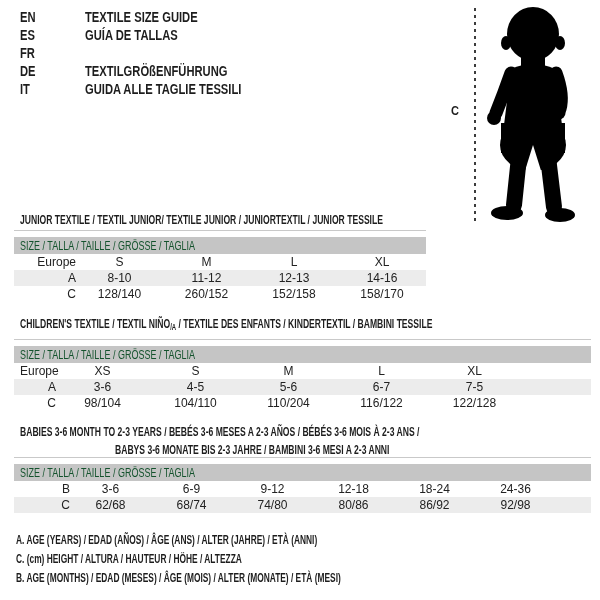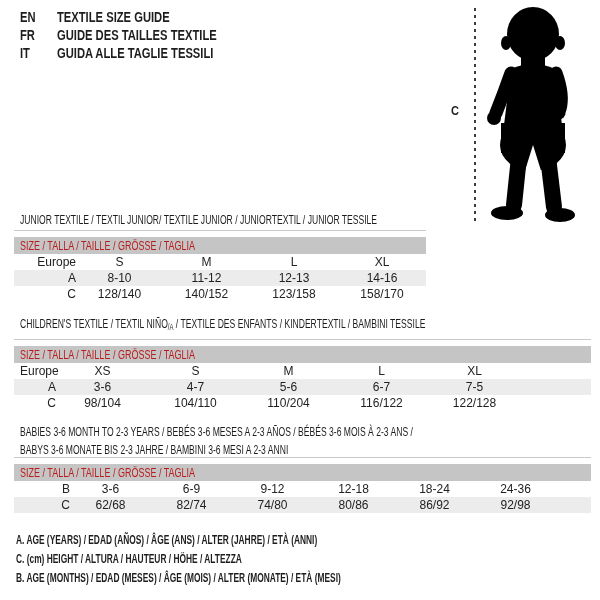--- a/index.html
+++ b/index.html
@@ -7,62 +7,69 @@
     width:600px;height:600px;position:relative;background:#ffffff;
     font-family:"Liberation Sans","DejaVu Sans",sans-serif;
     color:#1d1d1d;overflow:hidden;
   }
   .abs{position:absolute;}
   
   .cond{display:inline-block;transform-origin:left center;white-space:nowrap;}
 
   
   .lang-list{left:20px;top:8px;}
-  .lang-row{display:flex;height:18px;line-height:18px;font-weight:bold;font-size:14px;}
+  .lang-row{display:flex;height:18px;line-height:18px;font-weight:bold;font-size:14px;gap:28px;}
   .lang-code{width:37px;}
   .lang-code .cond,.lang-text .cond{transform:scaleX(0.80);}
 
   
   .dash-line{left:474px;top:8px;width:2px;height:214px;
     background:repeating-linear-gradient(to bottom,#3c3c3c 0 3px,transparent 3px 7px);}
   .c-label{left:451px;top:103px;font-size:13px;font-weight:bold;}
   .c-label .cond{transform:scaleX(0.85);}
   .baby-svg{left:478px;top:5px;}
 
   
-  .sec-title{font-size:13px;font-weight:normal;line-height:18px;}
+  .sec-title{font-size:13px;font-weight:bold;line-height:18px;text-align:center;}
   .sec-title .cond{transform:scaleX(0.66);}
   .sub-a{font-size:9px;vertical-align:-2px;letter-spacing:0;}
 
   
   .tablewrap{left:14px;}
   .hairline{height:1px;background:#c9c9c9;margin-bottom:6px;}
   table{border-collapse:collapse;table-layout:fixed;}
   td{padding:0;font-size:12px;height:16px;text-align:center;vertical-align:middle;color:#222;}
-  td.band{background:#c5c5c5;height:17px;text-align:left;padding-left:6px;color:#b91c1c;}
+  td.band{background:#c5c5c5;height:17px;text-align:left;padding-left:6px;color:#14532d;}
   td.band .cond{transform:scaleX(0.72);font-size:12.5px;}
   td.rowlabel{text-align:right;padding-left:6px;}
   tr.shade{background:#ececec;}
 
   
   .legend{left:16px;top:531px;}
   .legend-line{height:19px;line-height:19px;font-weight:bold;font-size:12.5px;}
   .legend-line .cond{transform:scaleX(0.67);}
 </style>
 </head>
 <body>
 
 <div class="abs lang-list">
   <div class="lang-row">
     <span class="lang-code"><span class="cond">EN</span></span>
     <span class="lang-text"><span class="cond">TEXTILE SIZE GUIDE</span></span>
   </div>
   <div class="lang-row">
+    <span class="lang-code"><span class="cond">ES</span></span>
+    <span class="lang-text"><span class="cond">GUÍA DE TALLAS</span></span>
+  </div>
+  <div class="lang-row">
     <span class="lang-code"><span class="cond">FR</span></span>
-    <span class="lang-text"><span class="cond">GUIDE DES TAILLES TEXTILE</span></span>
+  </div>
+  <div class="lang-row">
+    <span class="lang-code"><span class="cond">DE</span></span>
+    <span class="lang-text"><span class="cond">TEXTILGRÖßENFÜHRUNG</span></span>
   </div>
   <div class="lang-row">
     <span class="lang-code"><span class="cond">IT</span></span>
     <span class="lang-text"><span class="cond">GUIDA ALLE TAGLIE TESSILI</span></span>
   </div>
 </div>
 
 <div class="abs dash-line"></div>
 <div class="abs c-label"><span class="cond">C</span></div>
 <svg class="abs baby-svg" width="117" height="223" viewBox="0 0 117 223" fill="#000000" stroke="none">
@@ -111,22 +118,22 @@
     <tr class="shade">
       <td class="rowlabel">A</td>
       <td>8-10</td>
       <td>11-12</td>
       <td>12-13</td>
       <td>14-16</td>
     </tr>
     <tr>
       <td class="rowlabel">C</td>
       <td>128/140</td>
-      <td>140/152</td>
-      <td>123/158</td>
+      <td>260/152</td>
+      <td>152/158</td>
       <td>158/170</td>
     </tr>
   </tbody>
     </table>
 </div>
 
 <div class="abs sec-title" style="left:20px;top:315px;">
   <span class="cond"><span>CHILDREN'S TEXTILE / TEXTIL NIÑO</span><span class="sub-a">/A</span><span> / TEXTILE DES ENFANTS / KINDERTEXTIL / BAMBINI TESSILE</span></span>
 </div>
 <div class="abs tablewrap" style="top:339px;width:577px;">
@@ -150,21 +157,21 @@
       <td>XS</td>
       <td>S</td>
       <td>M</td>
       <td>L</td>
       <td>XL</td>
       <td></td>
     </tr>
     <tr class="shade">
       <td class="rowlabel">A</td>
       <td>3-6</td>
-      <td>4-7</td>
+      <td>4-5</td>
       <td>5-6</td>
       <td>6-7</td>
       <td>7-5</td>
       <td></td>
     </tr>
     <tr>
       <td class="rowlabel">C</td>
       <td>98/104</td>
       <td>104/110</td>
       <td>110/204</td>
@@ -203,21 +210,21 @@
       <td>6-9</td>
       <td>9-12</td>
       <td>12-18</td>
       <td>18-24</td>
       <td>24-36</td>
       <td></td>
     </tr>
     <tr class="shade">
       <td class="rowlabel">C</td>
       <td>62/68</td>
-      <td>82/74</td>
+      <td>68/74</td>
       <td>74/80</td>
       <td>80/86</td>
       <td>86/92</td>
       <td>92/98</td>
       <td></td>
     </tr>
   </tbody>
     </table>
 </div>
 

